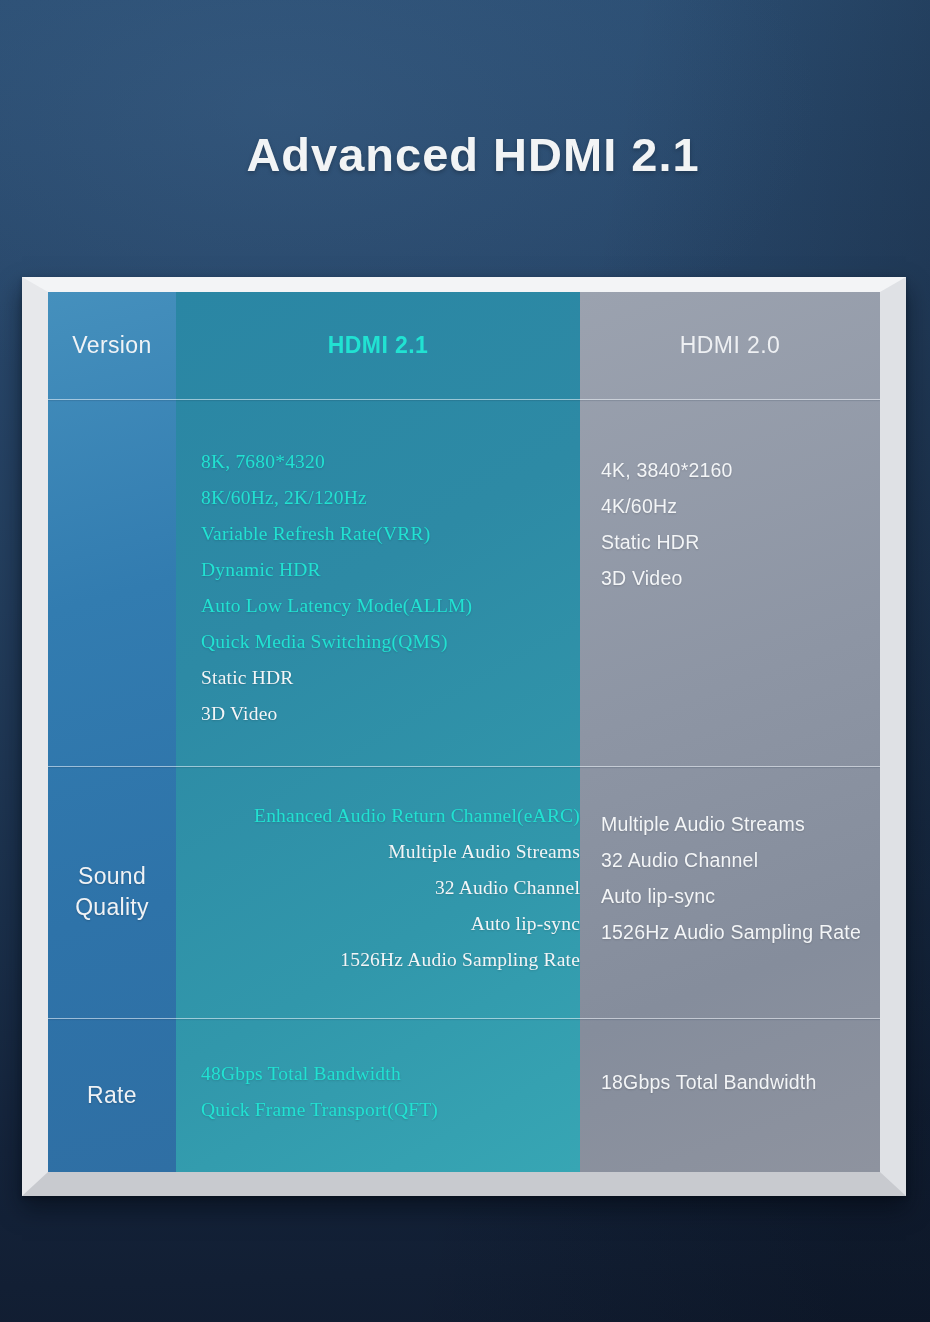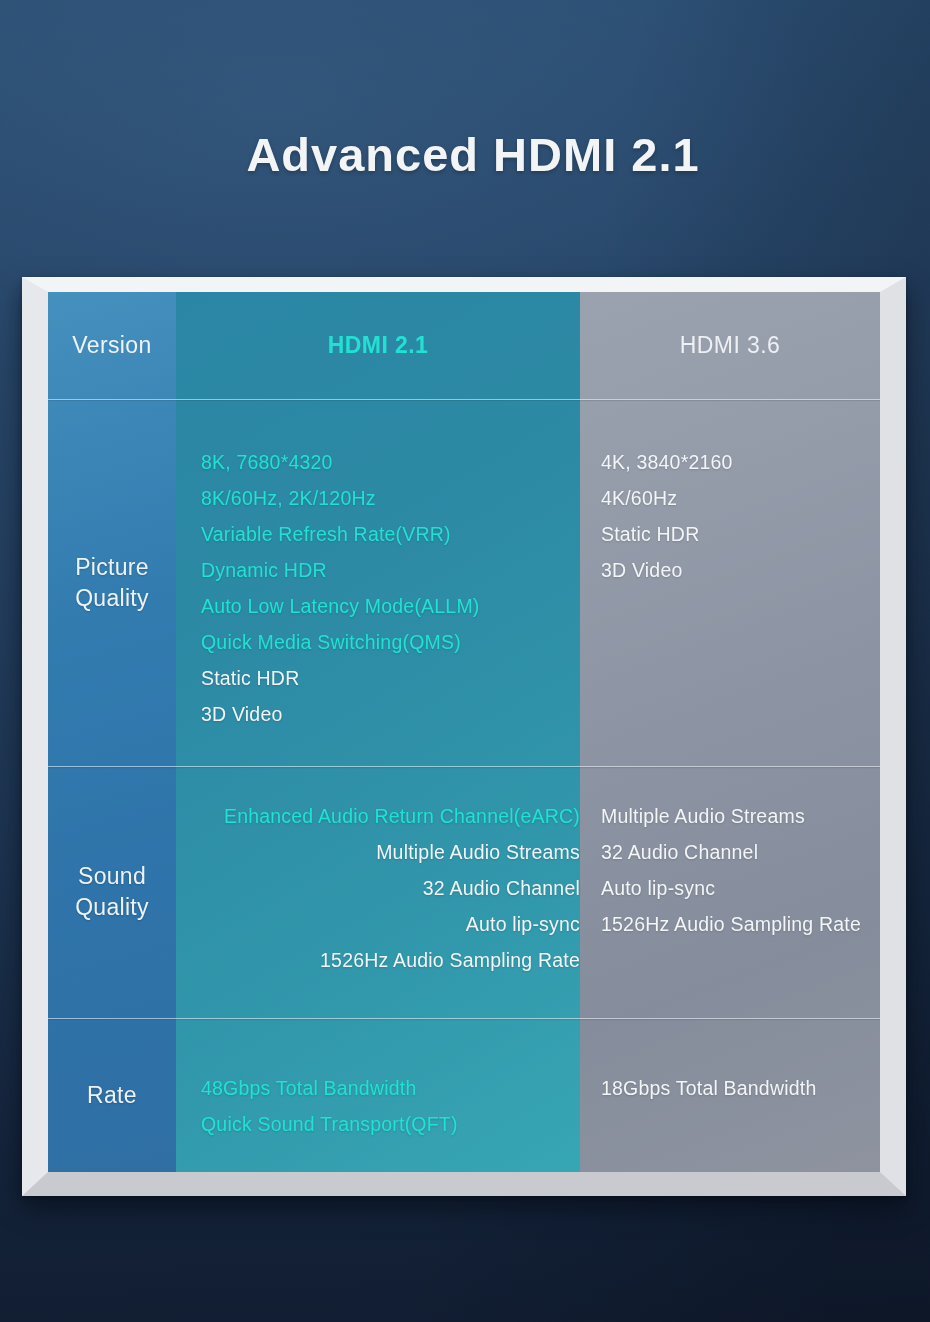--- a/index.html
+++ b/index.html
@@ -69,25 +69,25 @@
   .h-21 { grid-column:2; grid-row:1; color:#21e2d2; font-weight:700; }
   .h-20 { grid-column:3; grid-row:1; color:#eef0f3; }
   .label-cell {
     grid-column:1;
     display:flex; align-items:center; justify-content:center; text-align:center;
     padding:0 10px; box-sizing:border-box;
     color:#eff2f5; font-size:23px; line-height:31px; letter-spacing:0.3px;
     text-shadow:0 1px 2px rgba(0,0,0,0.18);
   }
   .items-cell { box-sizing:border-box; }
-  .items-cell.c21 { grid-column:2; padding-left:25px; }
-  .items-cell.c20 { grid-column:3; padding-left:21px; }
+  .items-cell.c21 { grid-column:2; padding-left:25px;font-family:Liberation Serif, serif; }
+  .items-cell.c20 { grid-column:3; padding-left:21px;margin-top:8px; }
   .row-0 .itempad, .items-cell.row-0 { padding-top:45px; }
   .items-cell.row-1 { padding-top:32px; }
-  .items-cell.row-2 { padding-top:52px; }
+  .items-cell.row-2 { padding-top:38px; }
   .item {
     font-size:19.5px; line-height:36px; letter-spacing:0.2px;
     color:#f3f5f7; white-space:nowrap;
     text-shadow:0 1px 2px rgba(0,0,0,0.15);
   }
   .item.hl { color:#21e2d2; text-shadow:0 1px 2px rgba(0,40,40,0.18); }
 </style>
 </head>
 <body>
 
@@ -100,23 +100,22 @@
       <div class="col col-21"></div>
       <div class="col col-20"></div>
 
       <div class="sep sep-1"></div>
       <div class="sep sep-2"></div>
       <div class="sep sep-3"></div>
 
       <div class="grid">
         <div class="header-cell h-version">Version</div>
         <div class="header-cell h-21">HDMI 2.1</div>
-        <div class="header-cell h-20">HDMI 3.6</div>
+        <div class="header-cell h-20">HDMI 2.0</div>
 
-      <div class="label-cell" style="grid-row: 2;">Picture Quality</div>
           <div class="items-cell c21 row-0" style="grid-row: 2;">
             <div class="item hl">8K, 7680*4320</div>
             <div class="item hl">8K/60Hz, 2K/120Hz</div>
             <div class="item hl">Variable Refresh Rate(VRR)</div>
             <div class="item hl">Dynamic HDR</div>
             <div class="item hl">Auto Low Latency Mode(ALLM)</div>
             <div class="item hl">Quick Media Switching(QMS)</div>
             <div class="item">Static HDR</div>
             <div class="item">3D Video</div>
           </div>
@@ -136,21 +135,21 @@
           </div>
           <div class="items-cell c20 row-1" style="grid-row: 3;">
             <div class="item">Multiple Audio Streams</div>
             <div class="item">32 Audio Channel</div>
             <div class="item">Auto lip-sync</div>
             <div class="item">1526Hz Audio Sampling Rate</div>
           </div>
           <div class="label-cell" style="grid-row: 4;">Rate</div>
           <div class="items-cell c21 row-2" style="grid-row: 4;">
             <div class="item hl">48Gbps Total Bandwidth</div>
-            <div class="item hl">Quick Sound Transport(QFT)</div>
+            <div class="item hl">Quick Frame Transport(QFT)</div>
           </div>
           <div class="items-cell c20 row-2" style="grid-row: 4;">
             <div class="item">18Gbps Total Bandwidth</div>
           </div>
         </div>
     </div>
   </div>
 </div>
 
 </body></html>

